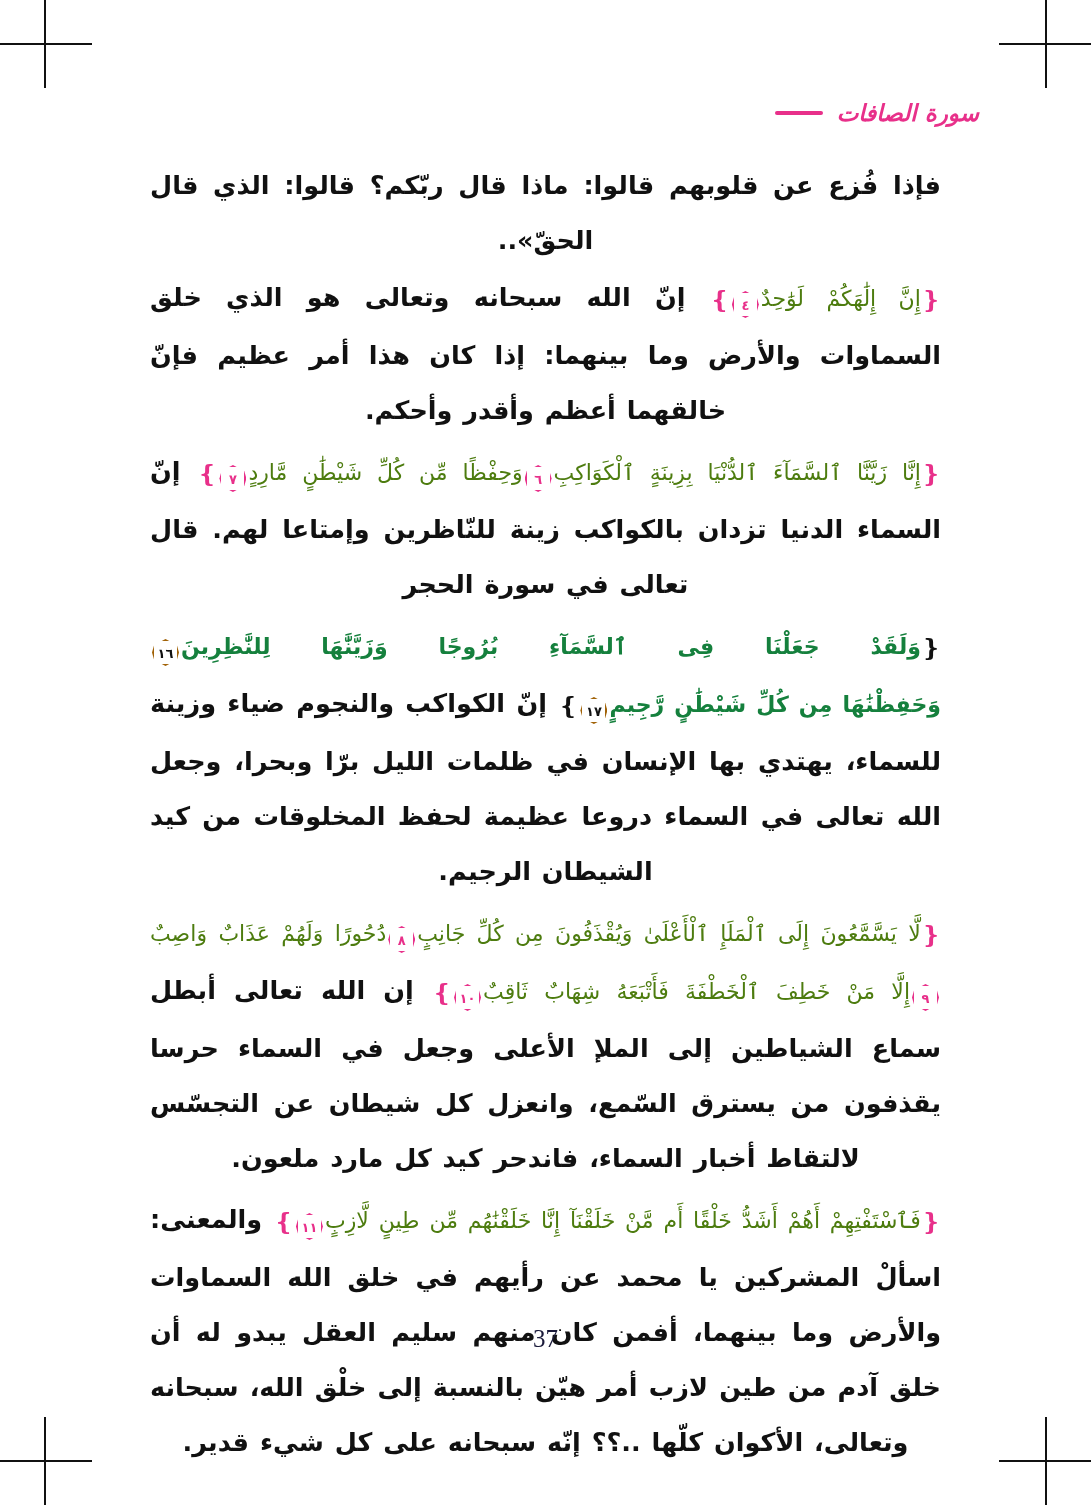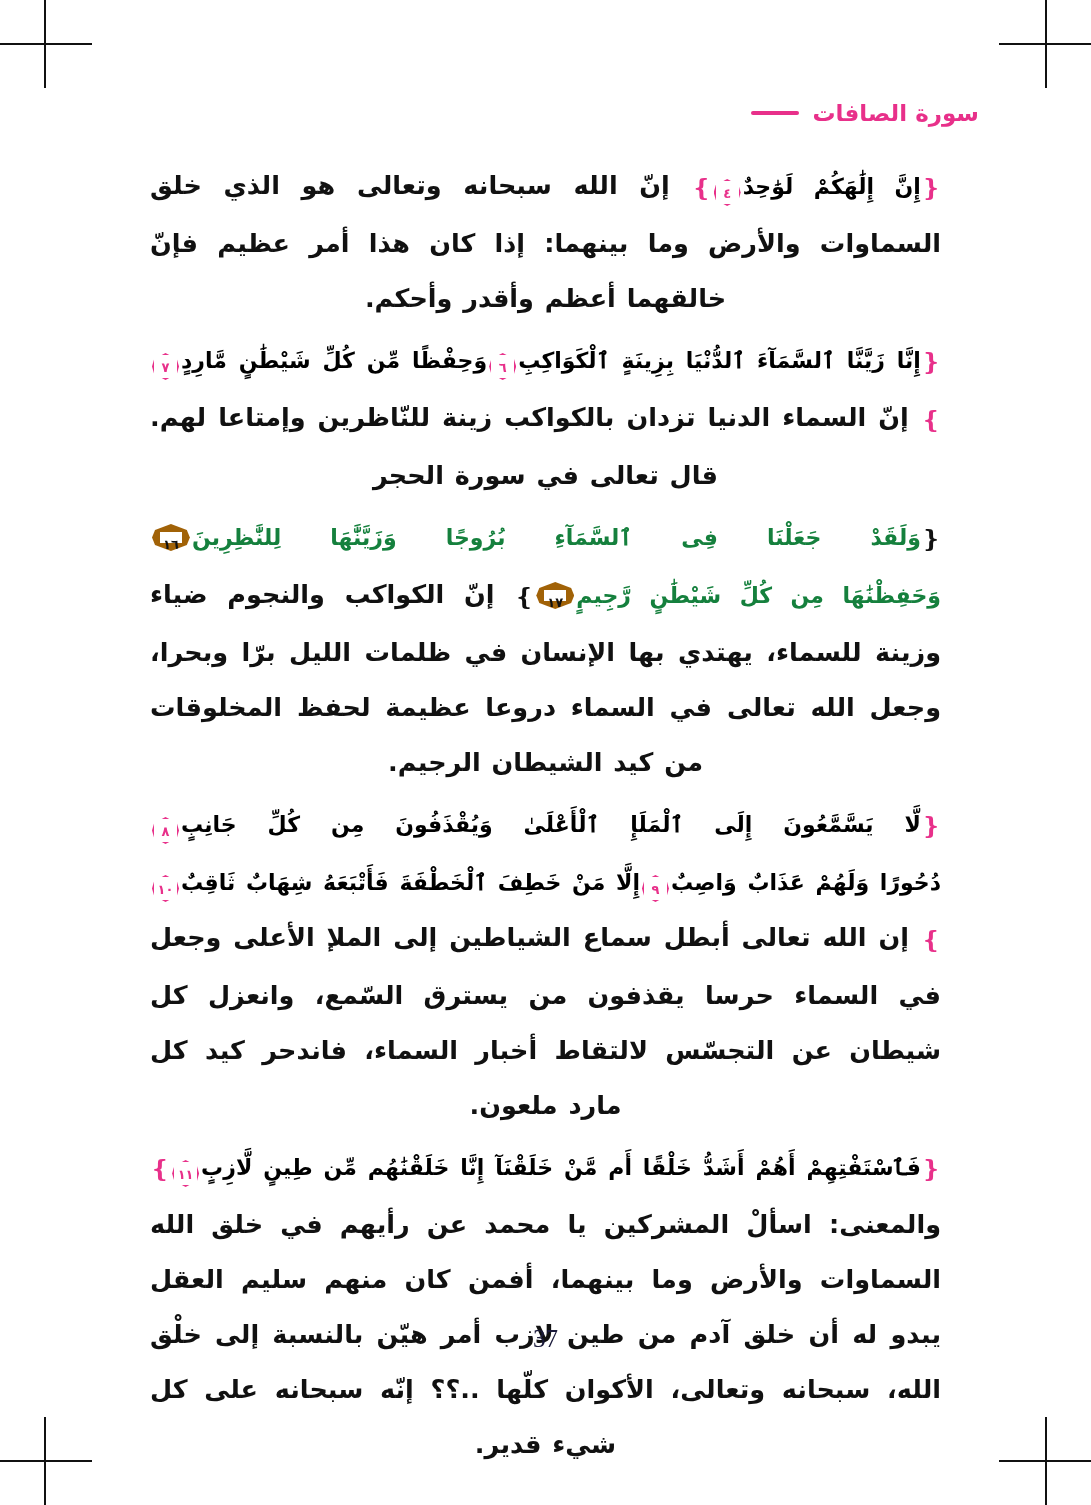--- a/index.html
+++ b/index.html
@@ -32,20 +32,21 @@
 
   
   .runhead {
     position: absolute;
     top: 100px;
     right: 112px;
     display: flex;
     align-items: center;
     gap: 14px;
     direction: rtl;
+    font-style: italic;
   }
   .runhead-title {
     color: #E8308A;
     font-size: 23px;
     font-weight: 700;
     letter-spacing: 0.5px;
     white-space: nowrap;
   }
   .runhead-rule {
     display: block;
@@ -71,23 +72,23 @@
     font-size: 25.5px;
     line-height: 55px;
     color: #111111;
     font-weight: 600;
     word-spacing: 2px;
   }
   .para.tight { margin-bottom: 2px; }
 
   
   .ayah {
-    color: #000000;
+    color: #4d7c0f;
     font-size: 22px;
-    font-weight: 700;
+    font-weight: 400;
     letter-spacing: -0.3px;
     white-space: nowrap;
   }
   
   .ayah-black {
     color: #15803d;
     font-size: 22px;
     font-weight: 600;
     letter-spacing: 0.4px;
     white-space: nowrap;
@@ -119,21 +120,21 @@
   }
   .vnum.pink {
     color: #E8308A;
     border: 2px solid #E8308A;
     clip-path: polygon(50% 0%, 92% 22%, 100% 50%, 92% 78%, 50% 100%, 8% 78%, 0% 50%, 8% 22%);
     background: #ffffff;
     box-shadow: inset 0 0 0 2px #ffffff;
   }
   .vnum.black {
     color: #111111;
-    border: 8px solid #a16207;
+    border: 2px solid #a16207;
     clip-path: polygon(50% 0%, 92% 22%, 100% 50%, 92% 78%, 50% 100%, 8% 78%, 0% 50%, 8% 22%);
     background: #ffffff;
   }
 
   
   .folio {
     position: absolute;
     left: 0;
     right: 0;
     top: 1325px;
@@ -157,20 +158,21 @@
   <span class="crop h crop-bl-h"></span>
   <span class="crop v crop-br-v"></span>
   <span class="crop h crop-br-h"></span>
 
   <div class="runhead">
     <span class="runhead-title">سورة الصافات</span>
     <span class="runhead-rule"></span>
   </div>
 
   <div class="content" id="content">
+      <p class="para tight" id="p-intro"><span>فإذا فُزع عن قلوبهم قالوا: ماذا قال ربّكم؟ قالوا: الذي قال الحقّ»‬..</span></p>
       <p class="para" id="p-ayah-4"><span class="qbrk pink">❴</span><span class="ayah">إِنَّ إِلَٰهَكُمْ لَوَٰحِدٌ</span><span class="vnum pink">٤</span><span class="qbrk pink">❵</span><span> إنّ الله سبحانه وتعالى هو الذي خلق السماوات والأرض وما بينهما: إذا كان هذا أمر عظيم فإنّ خالقهما أعظم وأقدر وأحكم.</span></p>
       <p class="para" id="p-ayah-6-7"><span class="qbrk pink">❴</span><span class="ayah">إِنَّا زَيَّنَّا ٱلسَّمَآءَ ٱلدُّنْيَا بِزِينَةٍ ٱلْكَوَاكِبِ</span><span class="vnum pink">٦</span><span class="ayah">وَحِفْظًا مِّن كُلِّ شَيْطَٰنٍ مَّارِدٍ</span><span class="vnum pink">٧</span><span class="qbrk pink">❵</span><span> إنّ السماء الدنيا تزدان بالكواكب زينة للنّاظرين وإمتاعا لهم. قال تعالى في سورة الحجر</span></p>
       <p class="para" id="p-hijr-16-17"><span class="qbrk black">❴</span><span class="ayah-black wide">وَلَقَدْ جَعَلْنَا فِى ٱلسَّمَآءِ بُرُوجًا وَزَيَّنَّٰهَا لِلنَّٰظِرِينَ</span><span class="vnum black">١٦</span><span class="ayah-black wide">وَحَفِظْنَٰهَا مِن كُلِّ شَيْطَٰنٍ رَّجِيمٍ</span><span class="vnum black">١٧</span><span class="qbrk black">❵</span><span> إنّ الكواكب والنجوم  ضياء وزينة للسماء، يهتدي بها  الإنسان في ظلمات الليل برّا وبحرا، وجعل الله تعالى في السماء دروعا عظيمة لحفظ المخلوقات من كيد الشيطان الرجيم.</span></p>
       <p class="para" id="p-ayah-8-10"><span class="qbrk pink">❴</span><span class="ayah">لَّا يَسَّمَّعُونَ إِلَى ٱلْمَلَإِ ٱلْأَعْلَىٰ وَيُقْذَفُونَ مِن كُلِّ جَانِبٍ</span><span class="vnum pink">٨</span><span class="ayah">دُحُورًا وَلَهُمْ عَذَابٌ وَاصِبٌ</span><span class="vnum pink">٩</span><span class="ayah">إِلَّا مَنْ خَطِفَ ٱلْخَطْفَةَ فَأَتْبَعَهُ شِهَابٌ ثَاقِبٌ</span><span class="vnum pink">١٠</span><span class="qbrk pink">❵</span><span> إن الله تعالى أبطل سماع الشياطين إلى الملإ الأعلى وجعل في السماء حرسا يقذفون من يسترق السّمع، وانعزل كل شيطان عن التجسّس لالتقاط أخبار السماء، فاندحر كيد كل مارد ملعون.</span></p>
       <p class="para" id="p-ayah-11"><span class="qbrk pink">❴</span><span class="ayah">فَٱسْتَفْتِهِمْ أَهُمْ أَشَدُّ خَلْقًا أَم مَّنْ خَلَقْنَآ إِنَّا خَلَقْنَٰهُم مِّن طِينٍ لَّازِبٍ</span><span class="vnum pink">١١</span><span class="qbrk pink">❵</span><span> والمعنى:  اسألْ المشركين يا محمد عن رأيهم في خلق الله السماوات والأرض وما بينهما، أفمن كان منهم سليم العقل يبدو له أن خلق آدم من طين لازب أمر هيّن بالنسبة إلى خلْق الله، سبحانه وتعالى، الأكوان كلّها ..؟؟ إنّه سبحانه على كل شيء قدير.</span></p>
     </div>
 
   <div class="folio">
     <span>37</span>
   </div>

